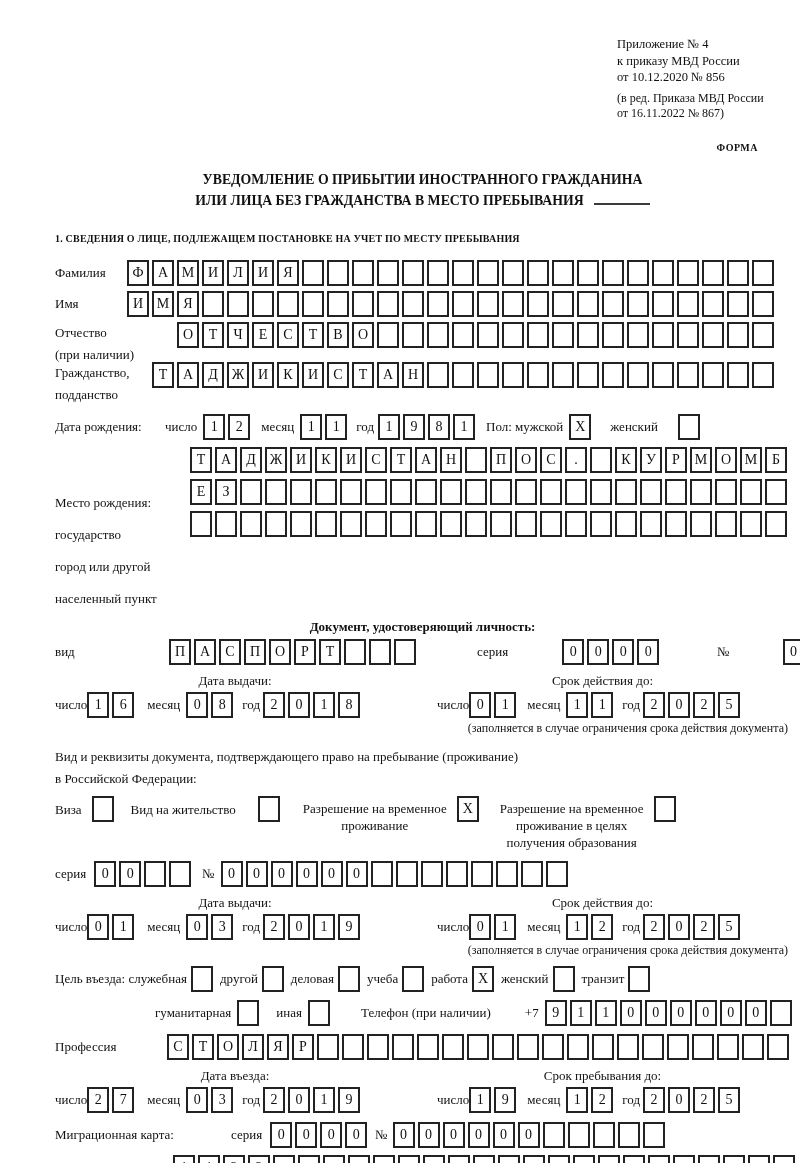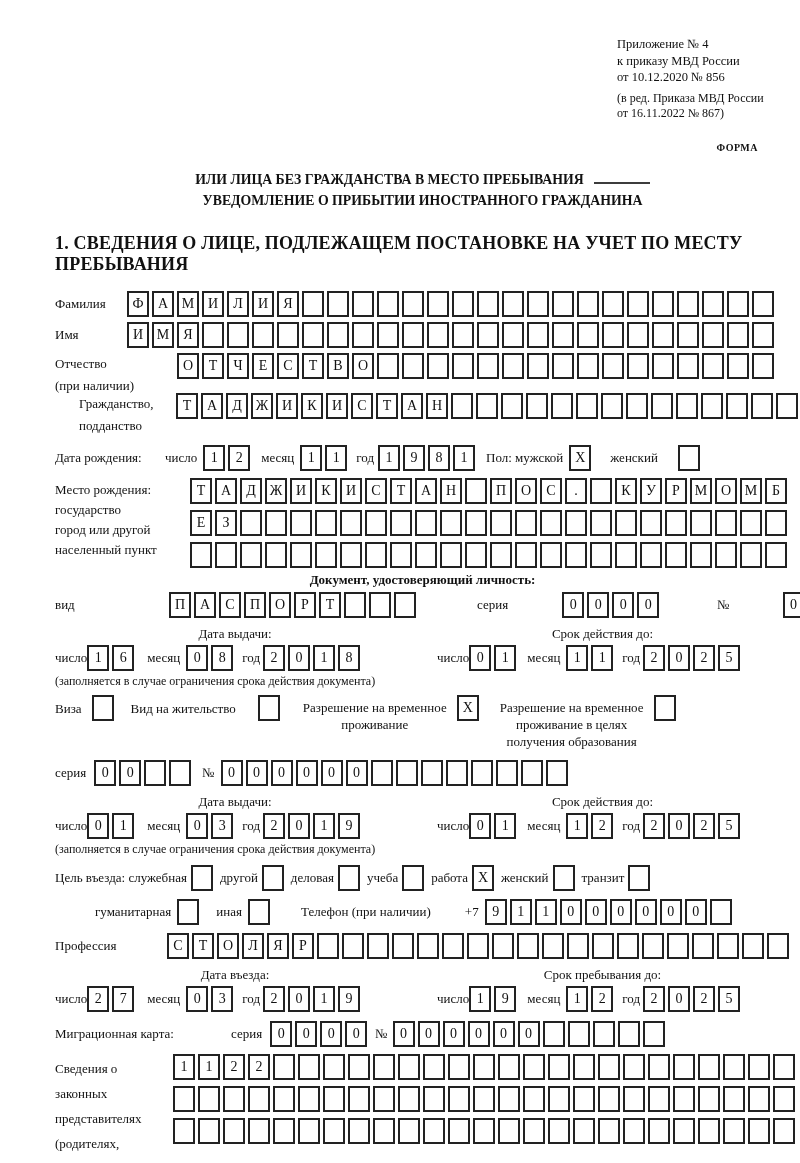--- a/index.html
+++ b/index.html
@@ -7,60 +7,60 @@
     width:800px;height:1163px;background:#ffffff;color:#111;
     font-family:"Liberation Serif","DejaVu Serif",serif;
     font-size:13px;box-sizing:border-box;
     padding:36px 10px 0 55px;overflow:hidden;position:relative;
   }
   .annex{margin-left:562px;line-height:16.5px;font-size:12.5px;}
   .annex .amend{margin-top:5px;font-size:12px;line-height:15.5px;}
   .forma{text-align:right;padding-right:32px;font-weight:bold;font-size:10px;margin-top:20px;letter-spacing:.5px;}
   .title{text-align:center;font-weight:bold;font-size:13.8px;margin-top:16px;line-height:21px;}
   .blank-line{display:inline-block;width:56px;border-bottom:2.5px solid #3c3c3c;height:12px;margin-left:10px;}
-  .section-heading{font-weight:bold;font-size:18px;margin-top:22px;letter-spacing:.2px;}
+  .section-heading{font-weight:bold;font-size:10px;margin-top:22px;letter-spacing:.2px;}
   .row{display:flex;align-items:center;margin-top:5px;white-space:nowrap;}
   .row .lbl{flex:0 0 auto;}
   .cells{display:inline-flex;flex:0 0 auto;}
   .cell{
     display:inline-block;width:22px;height:26px;box-sizing:border-box;
     border:2px solid #222;margin-right:3px;text-align:center;
     font-size:14px;line-height:22px;background:#fff;
   }
   .multiline{white-space:pre-line;}
   .grp-label{white-space:pre-line;line-height:26px;flex:0 0 auto;}
   .stack{display:flex;flex-direction:column;row-gap:6px;}
   .center-head{font-weight:bold;text-align:center;margin-top:8px;font-size:13px;}
   .two-col-head{display:flex;margin-top:8px;}
   .two-col-head span{display:block;text-align:center;}
-  .note-right{font-size:12px;margin-top:3px;padding-right:2px;}
+  .note-right{text-align:right;font-size:12px;margin-top:3px;padding-right:2px;}
   .intro{margin-top:10px;line-height:22px;}
   .cb-group{display:flex;align-items:flex-start;column-gap:10px;}
   .cb-group .multiline{text-align:center;line-height:17px;}
 </style>
 </head>
 <body>
 
 <div class="page">
 
   <div class="annex">
     <div class="multiline">Приложение № 4
 к приказу МВД России
 от 10.12.2020 № 856</div>
     <div class="multiline amend">(в ред. Приказа МВД России
 от 16.11.2022 № 867)</div>
   </div>
 
   <div class="forma">ФОРМА</div>
 
   <div class="title">
+    <div>УВЕДОМЛЕНИЕ О ПРИБЫТИИ ИНОСТРАННОГО ГРАЖДАНИНА</div>
     <div>
       <span>ИЛИ ЛИЦА БЕЗ ГРАЖДАНСТВА В МЕСТО ПРЕБЫВАНИЯ</span><span class="blank-line"></span>
     </div>
-    <div>УВЕДОМЛЕНИЕ О ПРИБЫТИИ ИНОСТРАННОГО ГРАЖДАНИНА</div>
   </div>
 
   <div class="section-heading">1. СВЕДЕНИЯ О ЛИЦЕ, ПОДЛЕЖАЩЕМ ПОСТАНОВКЕ НА УЧЕТ ПО МЕСТУ ПРЕБЫВАНИЯ</div>
 
   <div class="row" style="margin-top:16px;">
     <span class="lbl" style="width:72px;">Фамилия</span>
     <span class="cells">
         <span class="cell">Ф</span>
         <span class="cell">А</span>
         <span class="cell">М</span>
@@ -147,21 +147,21 @@
         <span class="cell"></span>
         <span class="cell"></span>
         <span class="cell"></span>
         <span class="cell"></span>
         <span class="cell"></span>
         <span class="cell"></span>
       </span>
   </div>
 
   <div class="row" style="align-items:flex-start;margin-top:-14px;">
-    <span class="lbl multiline" style="width:97px;line-height:22px;padding-top:10px;margin-left:24px;">Гражданство,
+    <span class="lbl multiline" style="width:97px;line-height:22px;padding-top:10px;">Гражданство,
 подданство</span>
     <span class="cells" style="padding-top:10px;">
         <span class="cell">Т</span>
         <span class="cell">А</span>
         <span class="cell">Д</span>
         <span class="cell">Ж</span>
         <span class="cell">И</span>
         <span class="cell">К</span>
         <span class="cell">И</span>
         <span class="cell">С</span>
@@ -208,21 +208,21 @@
     <span class="cells">
         <span class="cell">X</span>
       </span>
     <span class="lbl" style="margin:0 20px 0 16px;">женский</span>
     <span class="cells">
         <span class="cell"></span>
       </span>
   </div>
 
   <div class="row" style="align-items:flex-start;margin-top:7px;">
-    <span class="grp-label" style="width:135px;line-height:20px;padding-top:2px;">Место рождения:
+    <span class="grp-label" style="width:135px;line-height:32px;padding-top:2px;margin-top:38px;">Место рождения:
 государство
 город или другой
 населенный пункт</span>
     <span class="stack">
       <span class="cells">
           <span class="cell">Т</span>
           <span class="cell">А</span>
           <span class="cell">Д</span>
           <span class="cell">Ж</span>
           <span class="cell">И</span>
@@ -377,20 +377,24 @@
     <span class="cells">
         <span class="cell">2</span>
         <span class="cell">0</span>
         <span class="cell">2</span>
         <span class="cell">5</span>
       </span>
   </div>
 
   <div class="note-right">(заполняется в случае ограничения срока действия документа)</div>
 
+  <div class="intro">
+    <div>Вид и реквизиты документа, подтверждающего право на пребывание (проживание)</div>
+    <div>в Российской Федерации:</div>
+  </div>
 
   <div class="row" style="align-items:flex-start;margin-top:6px;">
     <span class="cb-group">
       <span style="line-height:27px;">Виза</span>
       <span class="cells">
           <span class="cell"></span>
         </span>
     </span>
     <span class="cb-group" style="margin-left:14px;">
       <span style="line-height:27px;">Вид на жительство</span>
@@ -511,21 +515,21 @@
     <span class="cells">
         <span class="cell"></span>
       </span>
     <span>транзит</span>
     <span class="cells">
         <span class="cell"></span>
       </span>
   </div>
 
   <div class="row" style="margin-top:8px;column-gap:6px;">
-    <span style="margin-left:40px;">гуманитарная</span>
+    <span style="margin-left:100px;">гуманитарная</span>
     <span class="cells">
         <span class="cell"></span>
       </span>
     <span style="margin-left:8px;">иная</span>
     <span class="cells">
         <span class="cell"></span>
       </span>
     <span style="margin-left:22px;">Телефон (при наличии)</span>
     <span style="margin-left:28px;">+7</span>
     <span class="cells">

